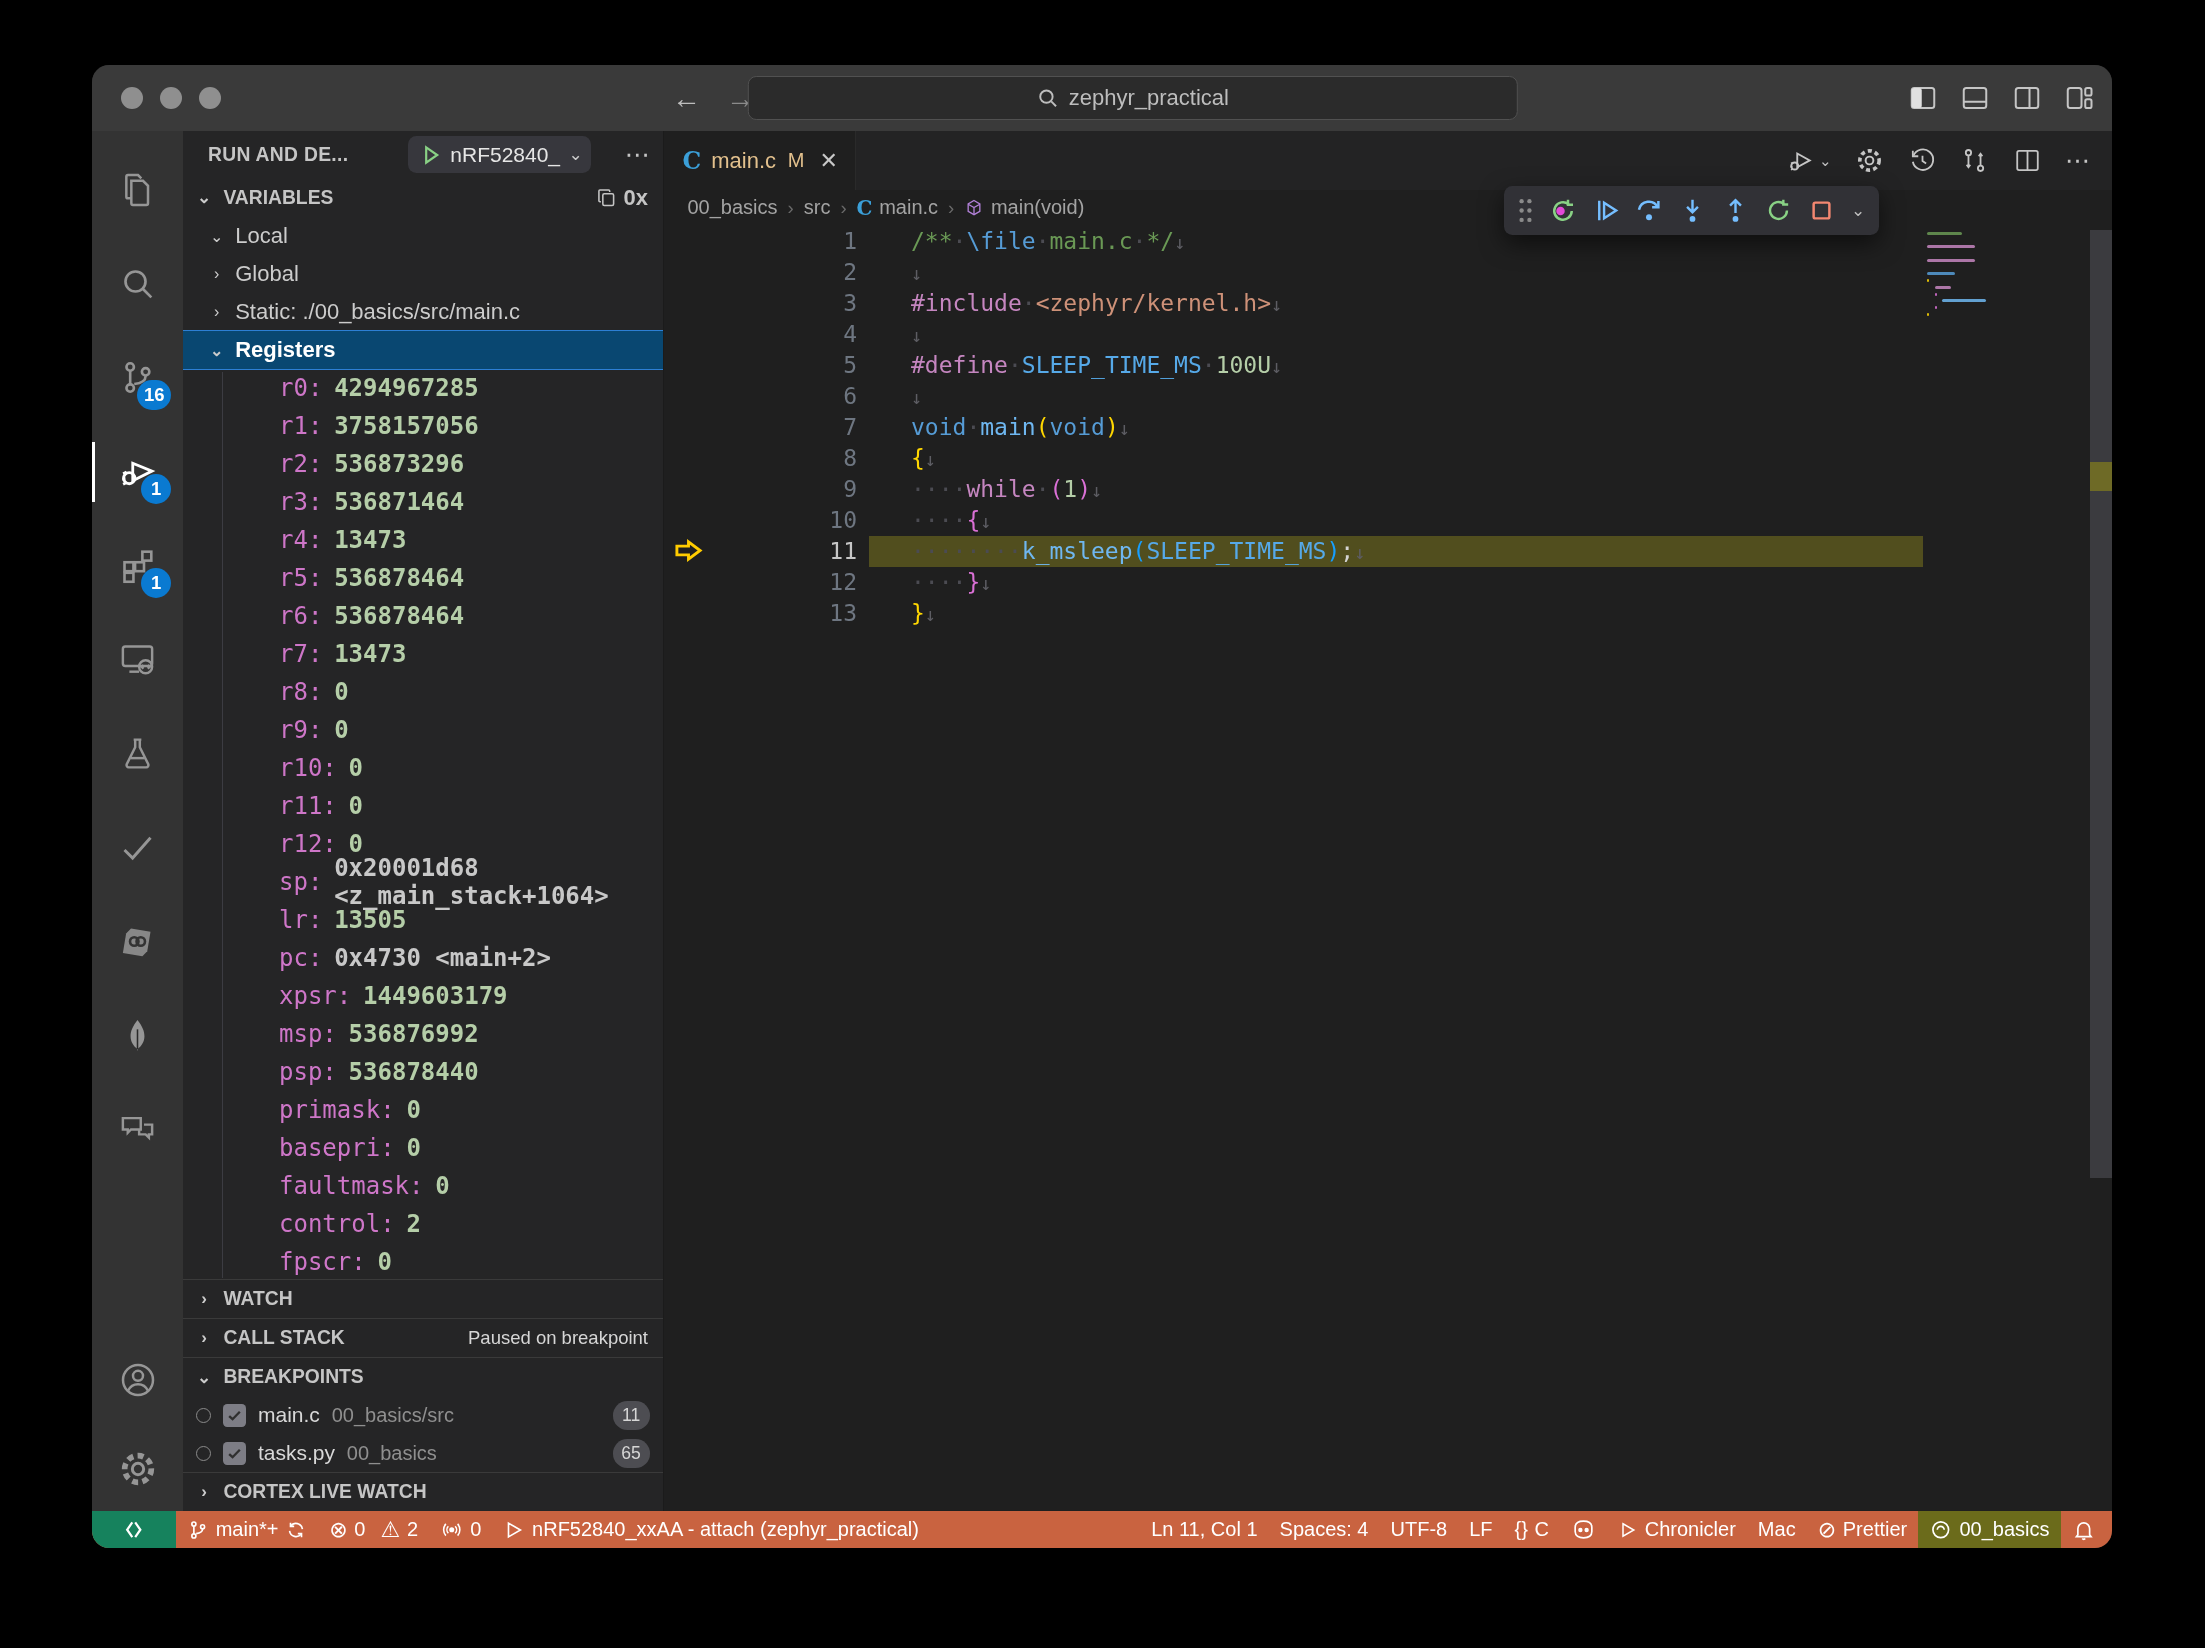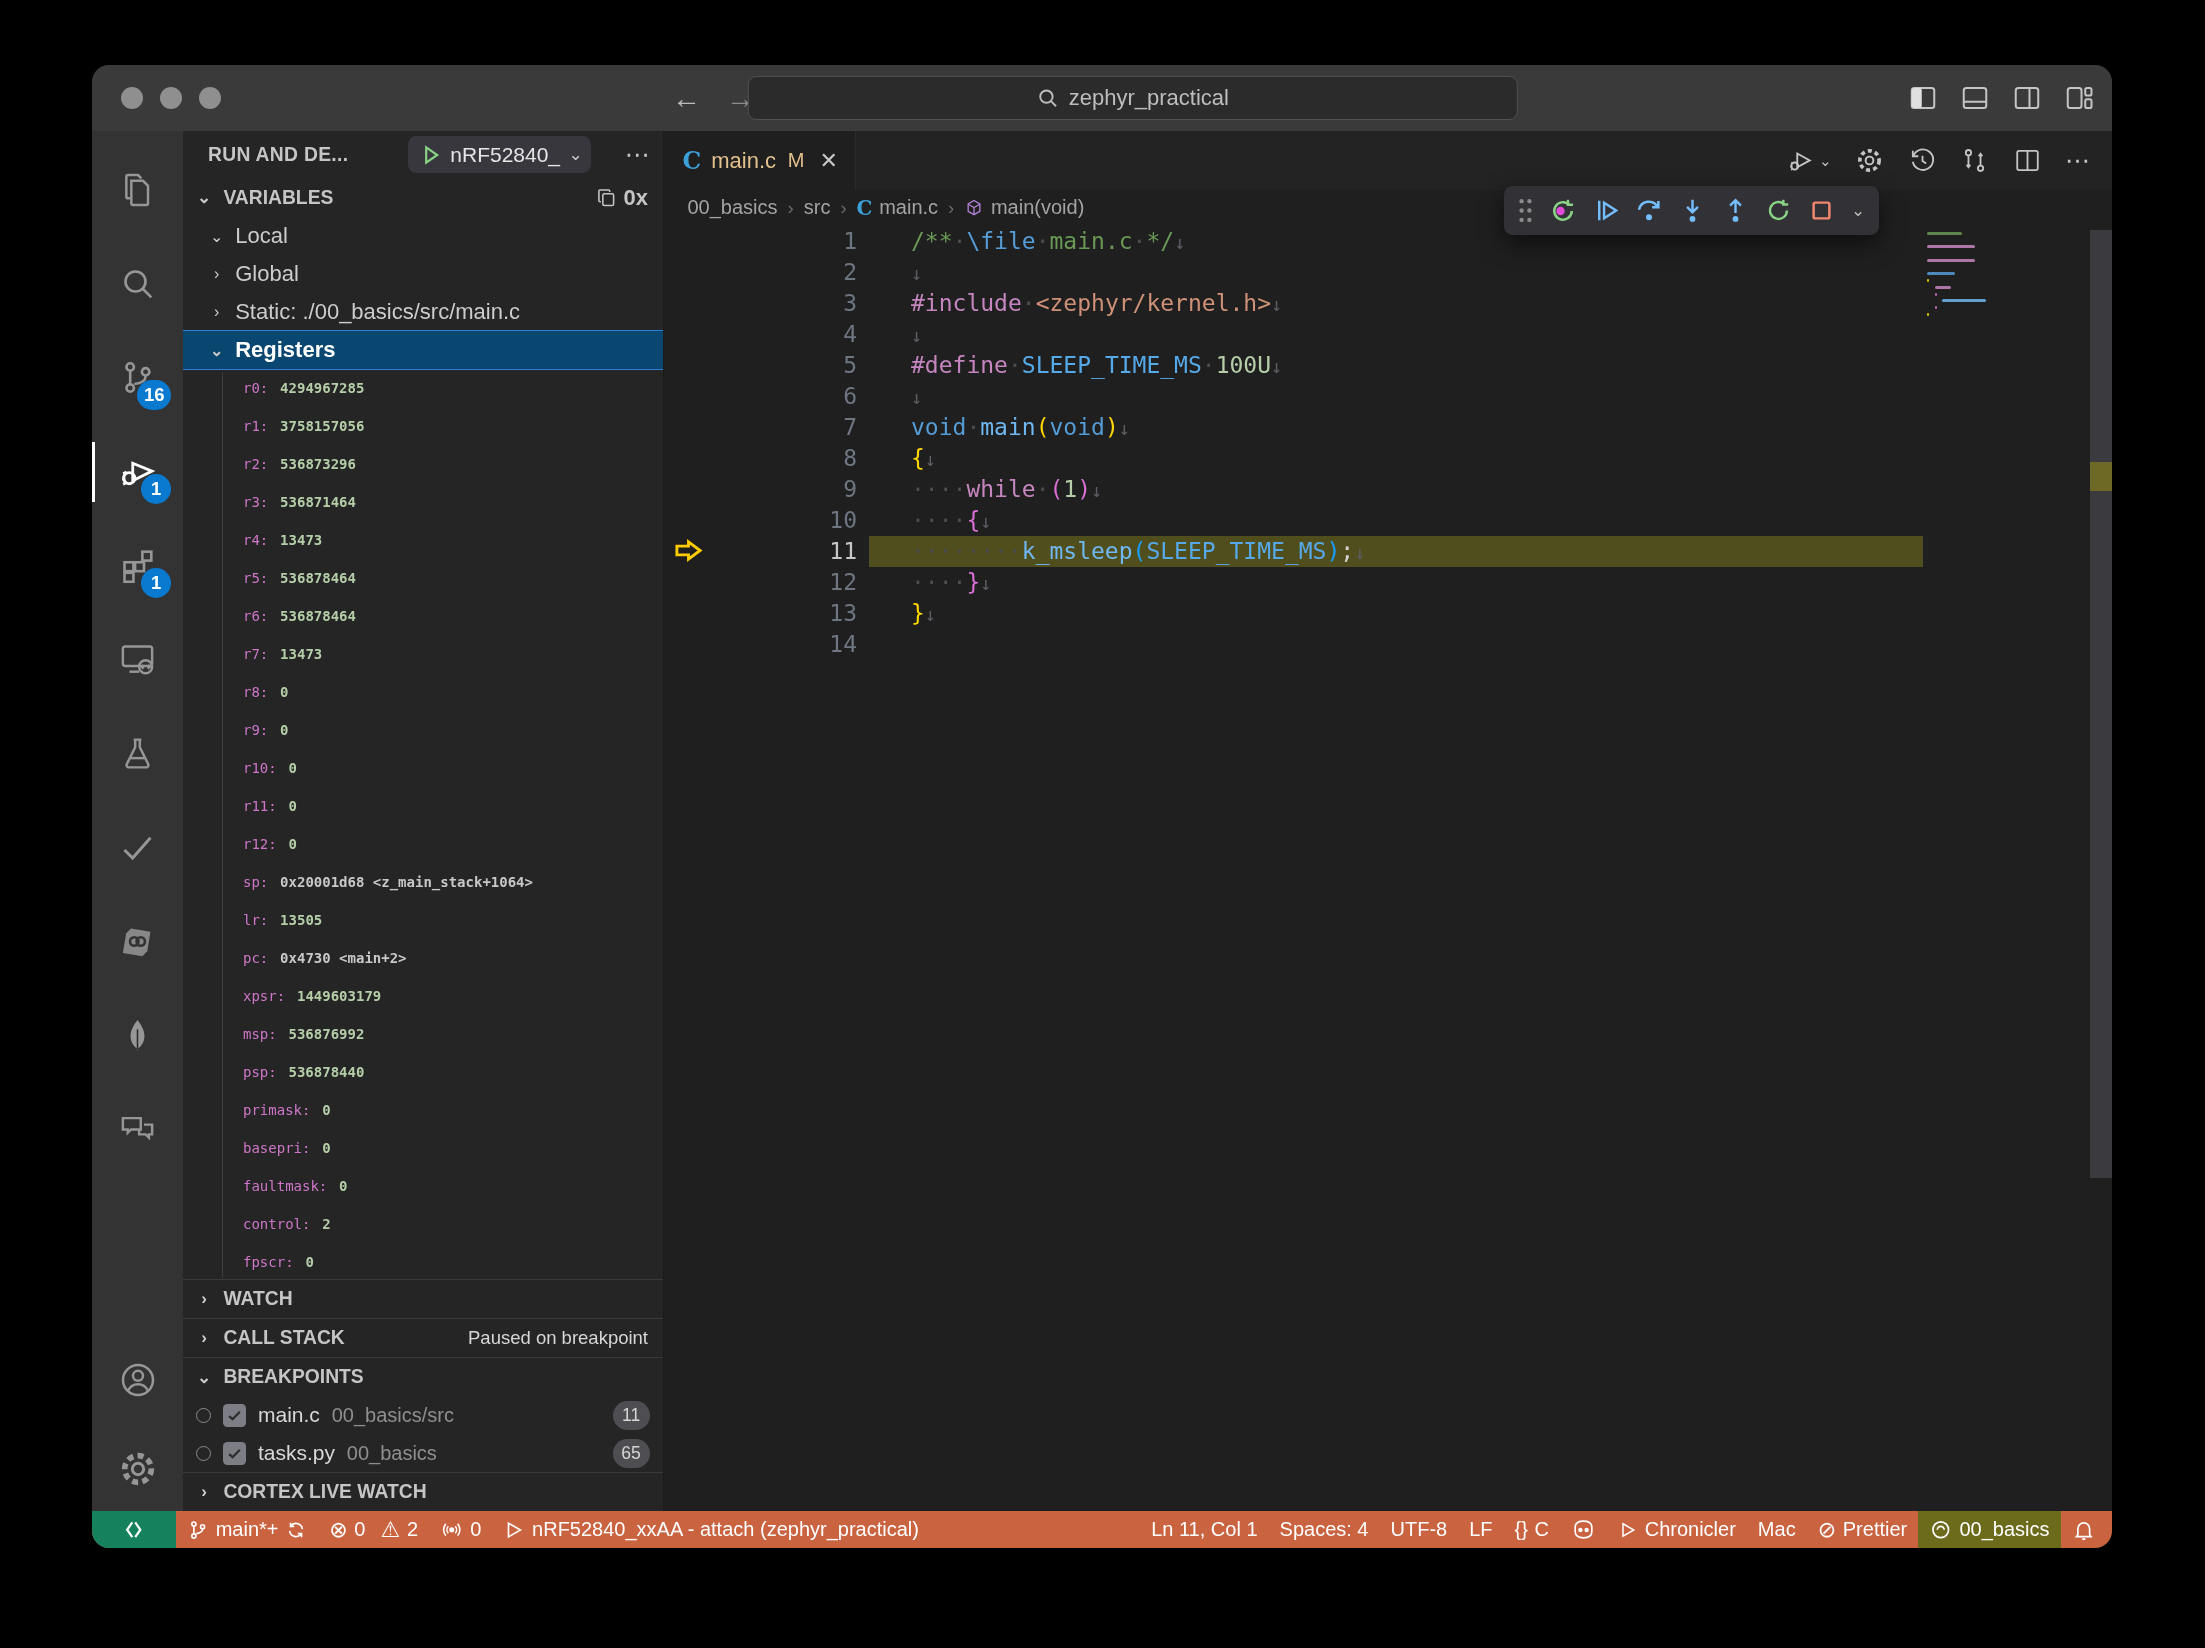--- a/index.html
+++ b/index.html
@@ -56,21 +56,21 @@
   .sect-note { margin-left:auto; font-weight:normal; font-size:18.5px; color:#d6d6d6; }
 
   .var-tree { flex:1 1 auto; min-height:0; overflow:hidden; }
   .tree-row { height:38px; display:flex; align-items:center; gap:6.7px; padding-left:22px; font-size:22px; }
   .tree-row .chev { width:23.5px; font-size:16px; color:#cccccc; text-align:center; }
   .tree-row.selected { background:var(--sel_bg); outline:0.8px solid var(--sel_border); outline-offset:-0.8px;
                        font-weight:bold; color:#fff; }
   .reg-rows { position:relative; }
   .reg-rows::before { content:''; position:absolute; left:39px; top:3.4px; bottom:3.4px; border-left:1.7px solid #3c3c42; }
   .reg-row { height:38px; display:flex; align-items:center; padding-left:60px;
-             font-family:"DejaVu Sans Mono", monospace; font-size:14px; }
+             font-family:"DejaVu Sans Mono", monospace; font-size:24px;margin-left:36px; }
   .reg-name { color:var(--reg_name); margin-right:11.8px; }
   .reg-val { color:var(--reg_val);font-weight:bold; }
   .reg-val.muted { color:#c8c8c8; }
 
   .bp-row { height:38px; display:flex; align-items:center; gap:11.8px; padding:0 13.4px 0 13.4px; font-size:21px; }
   .bp-circle { width:15px; height:15px; border:1.7px solid #8a8a8a; border-radius:50%; flex:0 0 15px; }
   .bp-check { width:23px; height:23px; background:#7d7d85; border-radius:4.2px; display:flex; align-items:center;
               justify-content:center; flex:0 0 23px; }
   .bp-file { color:#d8d8d8; }
   .bp-path { color:#8f8f8f; font-size:20px; }
@@ -570,24 +570,20 @@
                 <span class="ltxt"><span class="tk-ws">········</span><span class="tk-fn">k_msleep</span><span class="tk-b3">(</span><span class="tk-macro">SLEEP_TIME_MS</span><span class="tk-b3">)</span><span class="tk-pun">;</span><span class="tk-nl">↓</span></span>
               </div>
               <div class="code-line">
                 <span class="ln">12</span>
                 <span class="ltxt"><span class="tk-ws">····</span><span class="tk-b2">}</span><span class="tk-nl">↓</span></span>
               </div>
               <div class="code-line">
                 <span class="ln">13</span>
                 <span class="ltxt"><span class="tk-b1">}</span><span class="tk-nl">↓</span></span>
               </div>
-              <div class="code-line">
-                <span class="ln">14</span>
-                <span class="ltxt"></span>
-              </div>
             </div>
           <div class="minimap">
               <div class="mm-bar" style="top: 0px; left: 3.4px; width: 35px; background: rgb(106, 153, 85);"></div>
               <div class="mm-bar" style="top: 13.4px; left: 3.4px; width: 48px; background: rgb(197, 134, 192);"></div>
               <div class="mm-bar" style="top: 27px; left: 3.4px; width: 48px; background: rgb(197, 134, 192);"></div>
               <div class="mm-bar" style="top: 40px; left: 3.4px; width: 28px; background: rgb(86, 156, 214);"></div>
               <div class="mm-bar" style="top: 47px; left: 3.4px; width: 1.8px; background: rgb(255, 215, 0);"></div>
               <div class="mm-bar" style="top: 54px; left: 10.8px; width: 16.6px; background: rgb(197, 134, 192);"></div>
               <div class="mm-bar" style="top: 61px; left: 10.8px; width: 1.8px; background: rgb(218, 112, 214);"></div>
               <div class="mm-bar" style="top: 67px; left: 18px; width: 44px; background: rgb(111, 183, 240);"></div>

